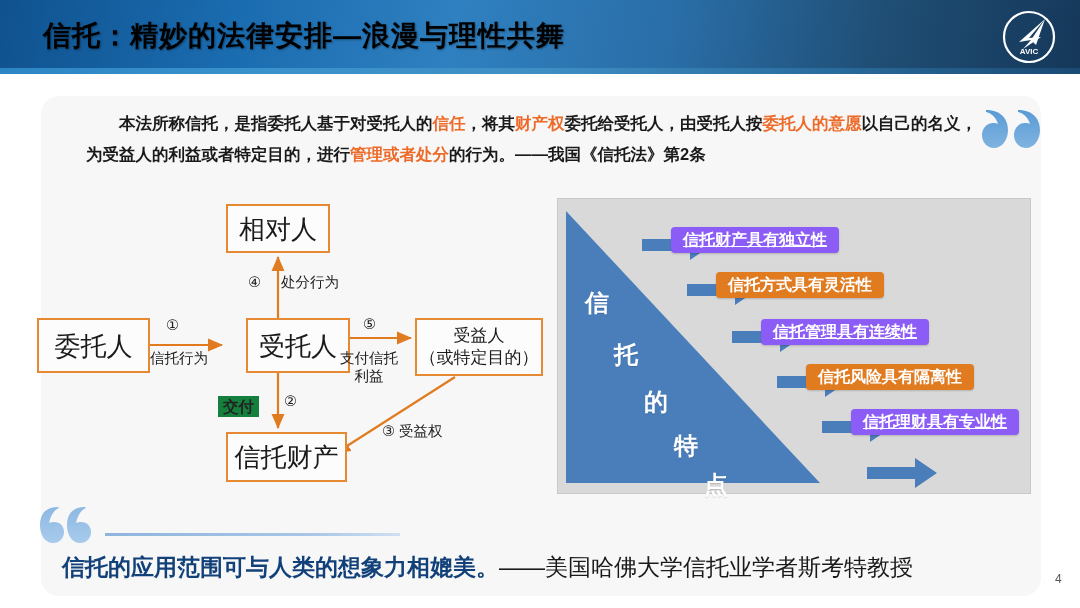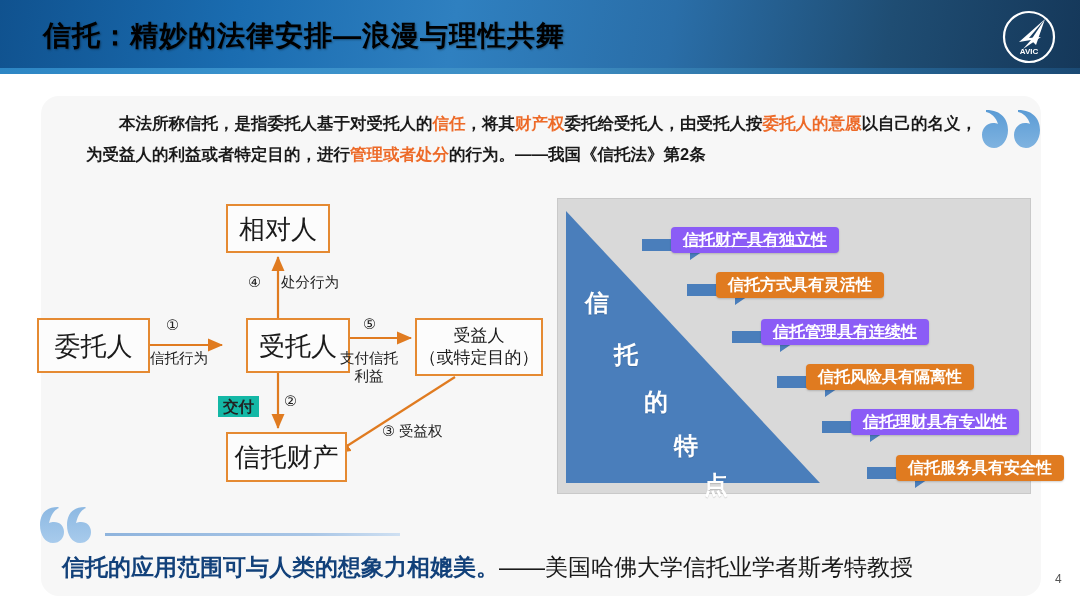--- a/index.html
+++ b/index.html
@@ -56,21 +56,21 @@
   #box-xdr{left:226px;top:204px;width:104px;height:49px;}
   #box-wtr{left:37px;top:318px;width:113px;height:55px;}
   #box-str{left:226px;top:318px;width:104px;height:55px;margin-left:20px;}
   #box-syr{left:415px;top:318px;width:128px;height:58px;font-size:17px;}
   #box-xtcc{left:226px;top:432px;width:121px;height:50px;}
 
   .flab{
     position:absolute;font-size:14.5px;color:#222;line-height:17px;
     text-align:center;white-space:nowrap;
   }
-  .flab.boxed{background:#14b8a6;font-weight:bold;font-size:15.5px;padding:2px 5px;}
+  .flab.boxed{background:#15803d;font-weight:bold;font-size:15.5px;padding:2px 5px;}
   #lab-1{left:166px;top:317px;}
   #lab-xtxw{left:150px;top:350px;}
   #lab-4{left:248px;top:274px;}
   #lab-cfxw{left:281px;top:274px;}
   #lab-5{left:363px;top:316px;}
   #lab-zfxt{left:334px;top:349px;line-height:18px;white-space:normal;width:70px;}
   #lab-jf{left:218px;top:396px;}
   #lab-2{left:284px;top:393px;}
   #lab-3{left:382px;top:423px;}
 
@@ -208,21 +208,20 @@
   <div class="tri-char" style="left:56px;top:140px;">托</div>
   <div class="tri-char" style="left:86px;top:187px;">的</div>
   <div class="tri-char" style="left:116px;top:231px;">特</div>
   <div class="tri-char" style="left:146px;top:270px;">点</div>
 
   <div class="feat blue" style="left:113px;top:28px;">信托财产具有独立性</div>
   <div class="feat orange" style="left:158px;top:73px;">信托方式具有灵活性</div>
   <div class="feat blue" style="left:203px;top:120px;text-align:right;">信托管理具有连续性</div>
   <div class="feat orange" style="left:248px;top:165px;">信托风险具有隔离性</div>
   <div class="feat blue" style="left:293px;top:210px;">信托理财具有专业性</div>
-  <div class="feat orange" style="left:338px;top:256px;">信托服务具有安全性</div>
 </div>
 
 <div id="quote-open">
   <svg width="52" height="40" viewBox="0 0 52 40">
     <defs>
       <linearGradient id="qg2" x1="0" y1="0" x2="0" y2="1">
         <stop offset="0%" stop-color="#8cb8e2"></stop>
           <stop offset="100%" stop-color="#a8cbec"></stop>
       </linearGradient>
     </defs>

